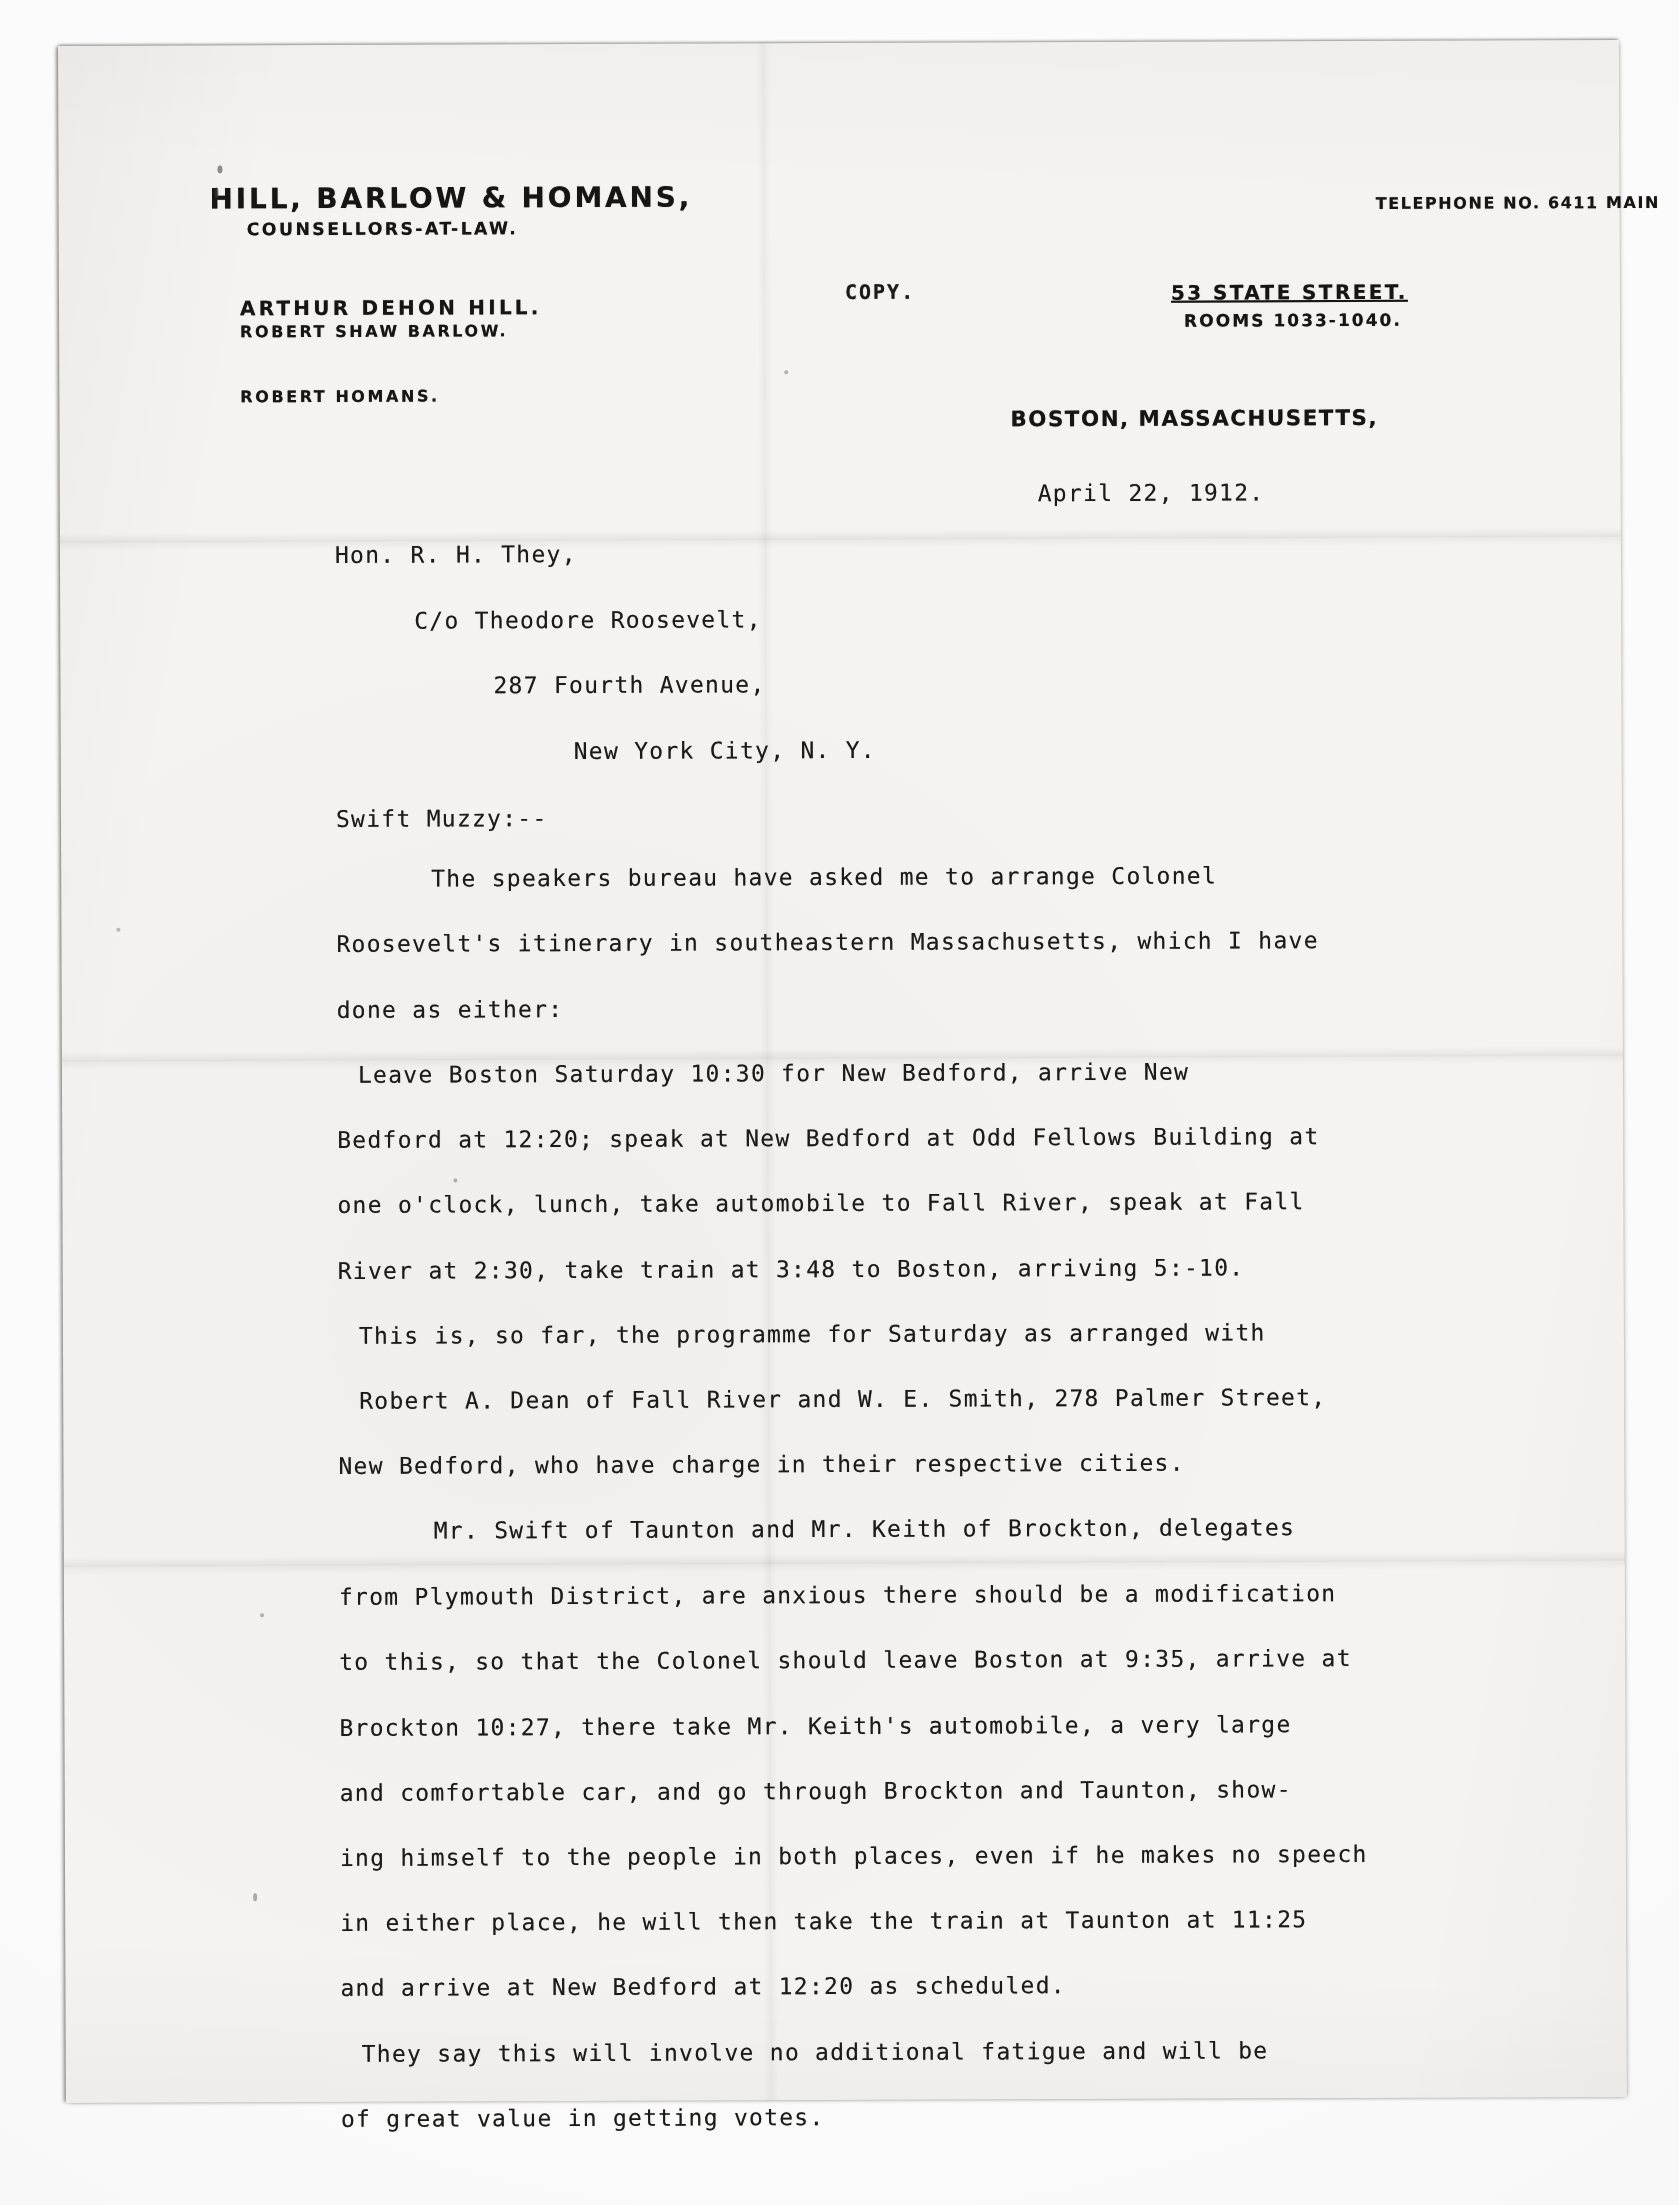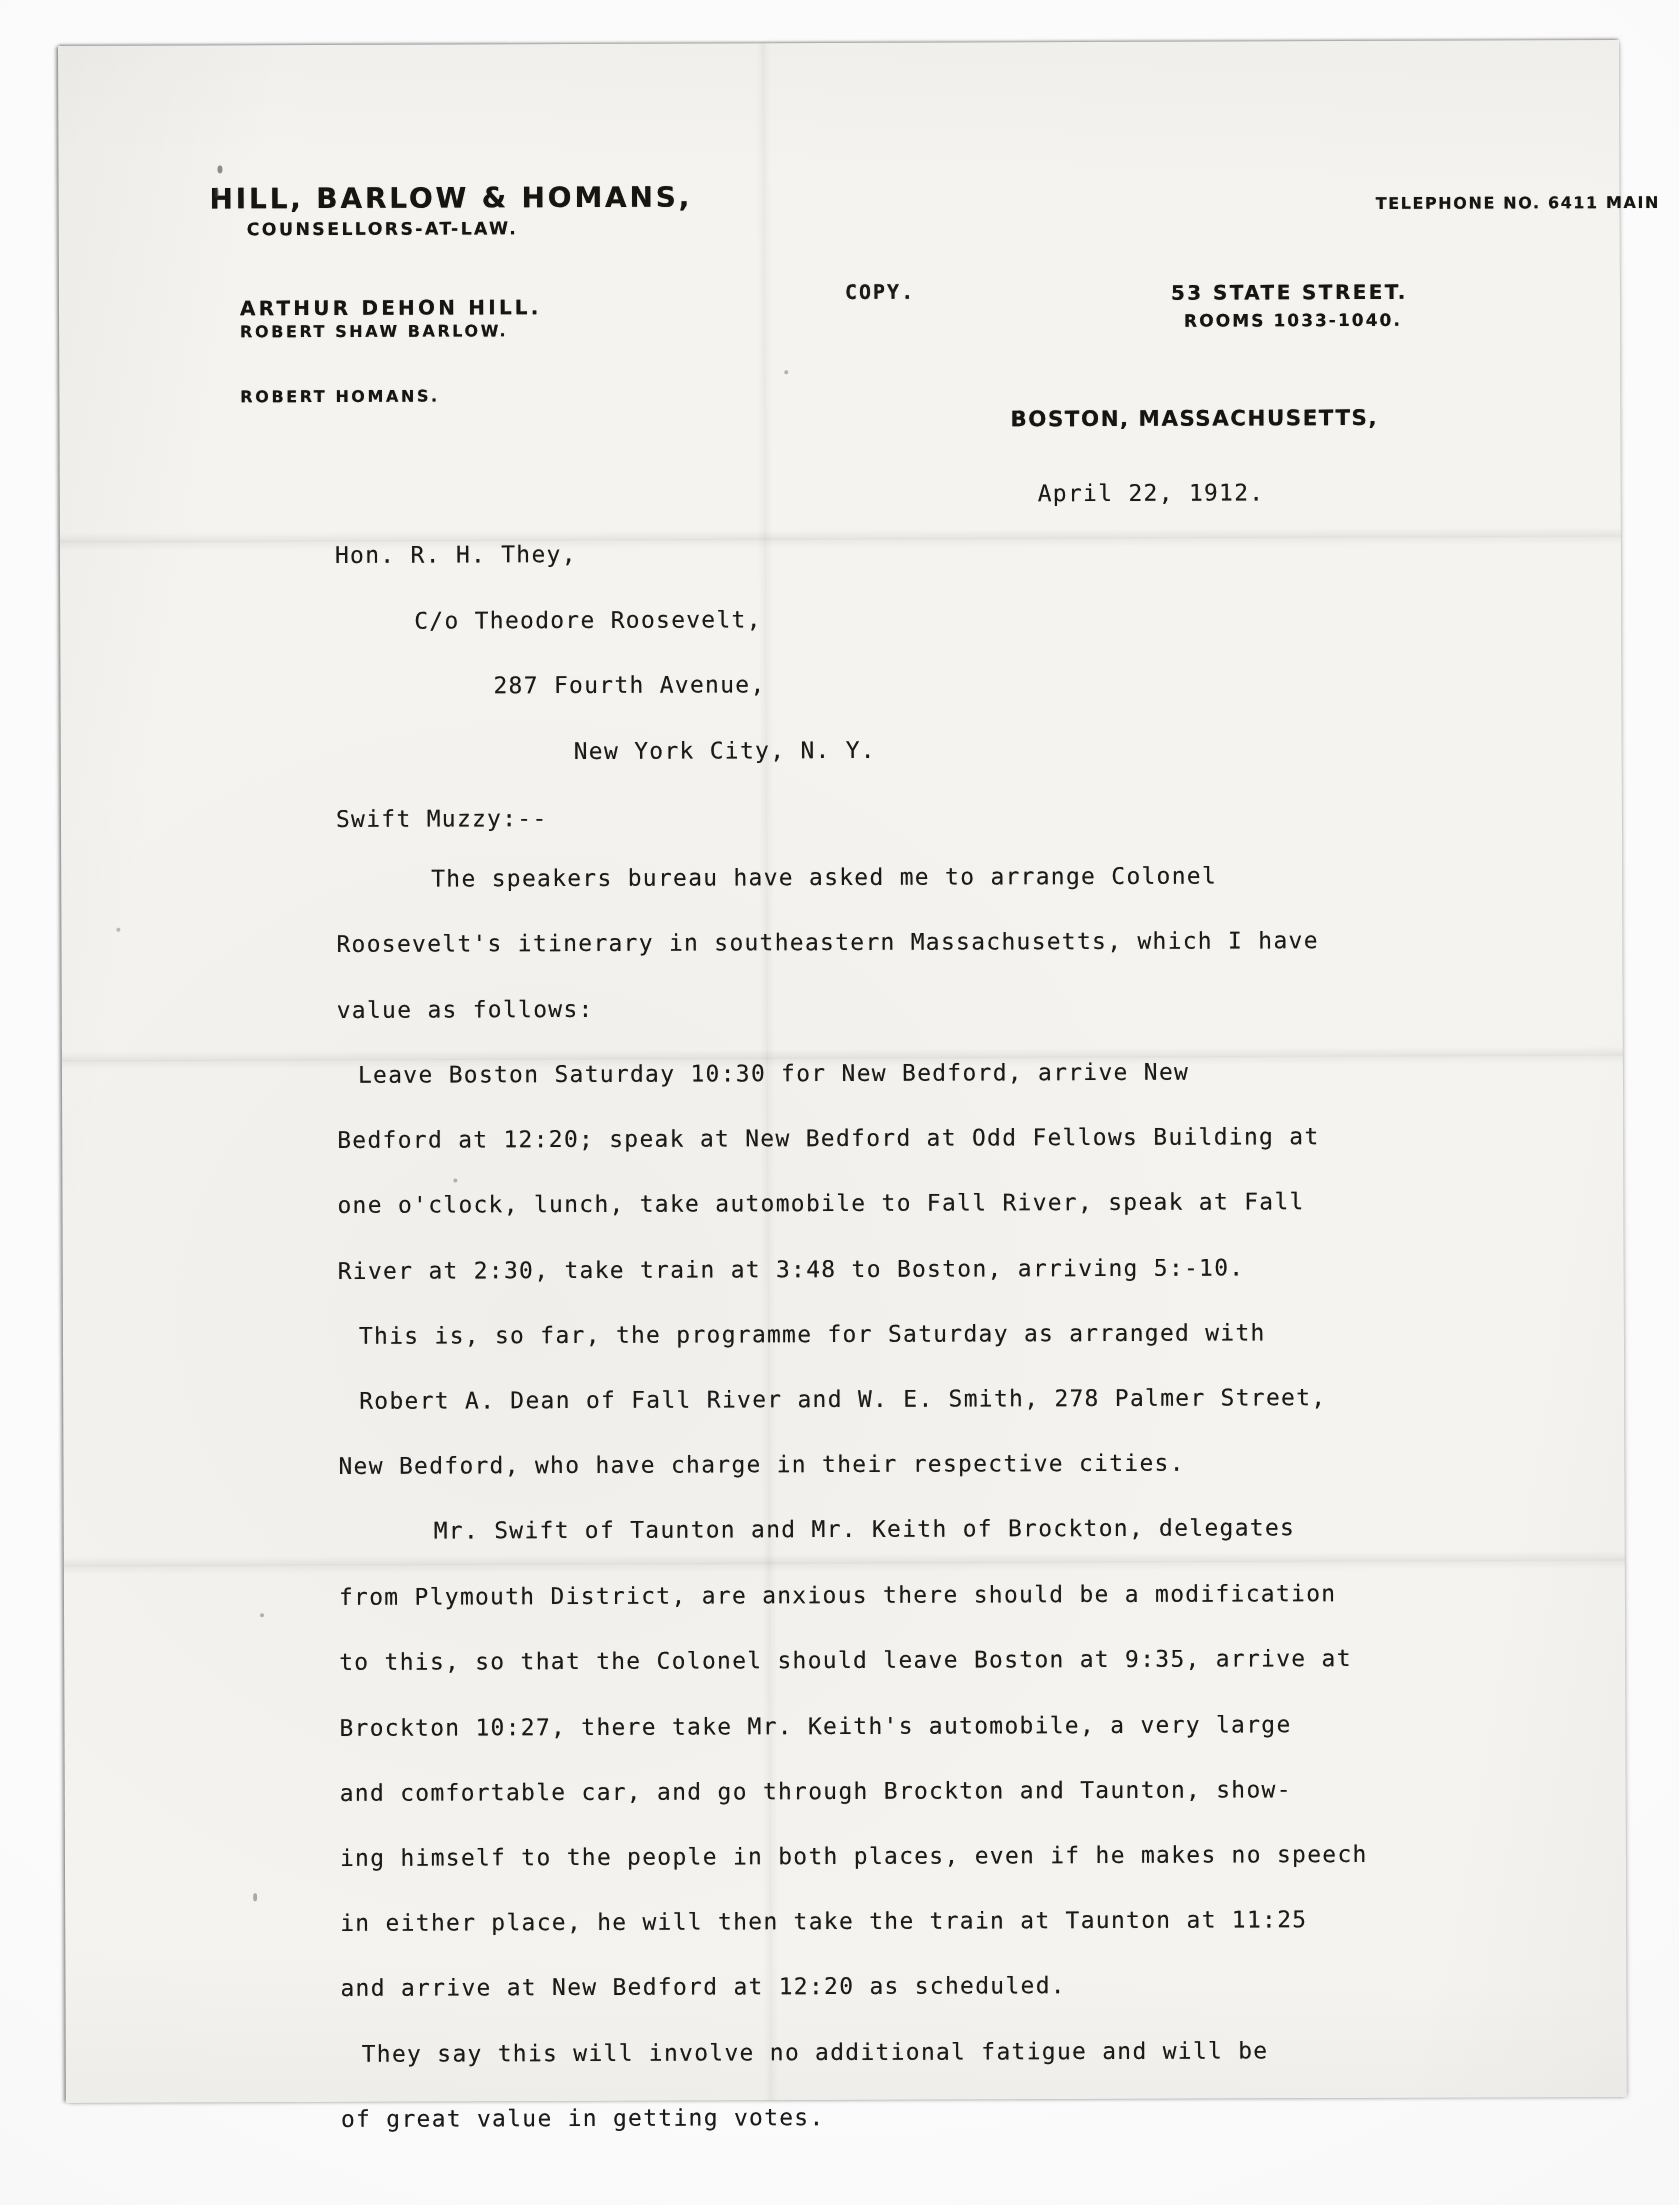--- a/index.html
+++ b/index.html
@@ -100,21 +100,21 @@
     text-shadow: 0 0 0.8px rgba(0,0,0,0.55);
   }
   #firm-name     { left: 151px;  top: 137px;  font-size: 28px; letter-spacing: 0.10em; }
   #firm-sub      { left: 188px;  top: 174px;  font-size: 17.3px; letter-spacing: 0.14em; }
 
   #partner-1     { left: 181px;  top: 251px;  font-size: 20px; letter-spacing: 0.16em; }
   #partner-2     { left: 181px;  top: 277px;  font-size: 16px; letter-spacing: 0.16em; }
   #partner-3     { left: 181px;  top: 302px;  font-size: 16px; letter-spacing: 0.16em; margin-top: 40px; }
 
   #telephone     { left: 1317px; top: 153px;  font-size: 16px; letter-spacing: 0.10em; }
-  #street        { left: 1112px; top: 239px;  font-size: 20px; letter-spacing: 0.12em; }
+  #street        { left: 1112px; top: 239px;  font-size: 20px; letter-spacing: 0.12em; text-decoration: underline; }
   #rooms         { left: 1125px; top: 269px;  font-size: 17px; letter-spacing: 0.12em; }
   #city-state    { left: 951px; top: 364px;  font-size: 21.4px; letter-spacing: 0.07em; }
 
   
   .tw {
     position: absolute;
     font-family: "DejaVu Sans Mono", "Liberation Mono", monospace;
     font-size: 23px;
     line-height: 1;
     letter-spacing: 0.055em;
@@ -205,21 +205,21 @@
 
     <div class="tw" id="addr-1">Hon. R. H. They,</div>
     <div class="tw" id="addr-2">C/o Theodore Roosevelt,</div>
     <div class="tw" id="addr-3">287 Fourth Avenue,</div>
     <div class="tw" id="addr-4">New York City, N. Y.</div>
 
     <div class="tw" id="salutation">Swift Muzzy:--</div>
 
     <div class="tw indent-para" id="bl-1">The speakers bureau have asked me to arrange Colonel</div>
     <div class="tw body-line" id="bl-2">Roosevelt's itinerary in southeastern Massachusetts, which I have</div>
-    <div class="tw body-line" id="bl-3">value as follows:</div>
+    <div class="tw body-line" id="bl-3">done as either:</div>
     <div class="tw indent-soft" id="bl-4">Leave Boston Saturday 10:30 for New Bedford, arrive New</div>
     <div class="tw body-line" id="bl-5">Bedford at 12:20; speak at New Bedford at Odd Fellows Building at</div>
     <div class="tw body-line" id="bl-6">one o'clock, lunch, take automobile to Fall River, speak at Fall</div>
     <div class="tw body-line" id="bl-7">River at 2:30, take train at 3:48 to Boston, arriving 5:-10.</div>
     <div class="tw indent-soft" id="bl-8">This is, so far, the programme for Saturday as arranged with</div>
     <div class="tw indent-soft" id="bl-9">Robert A. Dean of Fall River and W. E. Smith, 278 Palmer Street,</div>
     <div class="tw body-line" id="bl-10">New Bedford, who have charge in their respective cities.</div>
     <div class="tw indent-para" id="bl-11">Mr. Swift of Taunton and Mr. Keith of Brockton, delegates</div>
     <div class="tw body-line" id="bl-12">from Plymouth District, are anxious there should be a modification</div>
     <div class="tw body-line" id="bl-13">to this, so that the Colonel should leave Boston at 9:35, arrive at</div>

